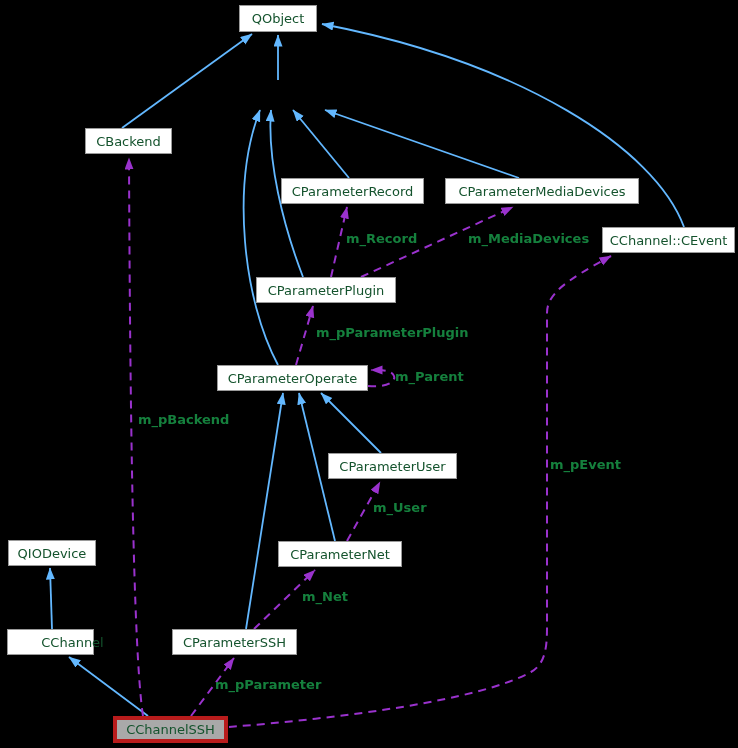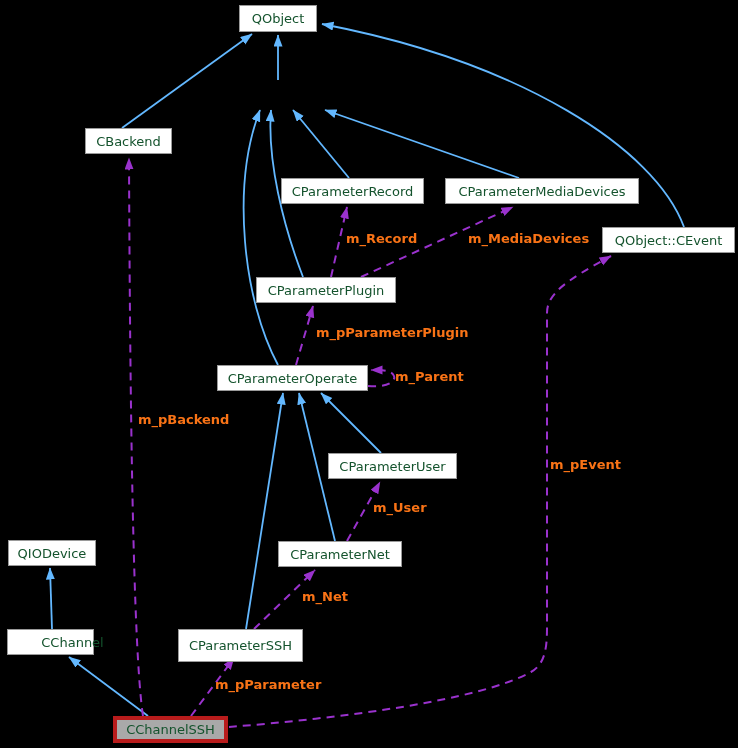--- a/index.html
+++ b/index.html
@@ -22,21 +22,21 @@
     white-space:nowrap;
     z-index:2;
     cursor:pointer;
   }
   .node.highlight{
     background:#a9a9a9;
     border:4px solid #b91c1c;
   }
   .edge-label{
     position:absolute;
-    color:#f97316;
+    color:#15803d;
     font-size:13px;
     font-weight:bold;
     white-space:nowrap;
     z-index:1;
   }
 </style>
 </head>
 <body>
 
 <div id="canvas">
@@ -76,28 +76,28 @@
       <path d="M347,541 L380,482" marker-end="url(#arrow-purple)"></path>
       <path d="M254,629 L315,570" marker-end="url(#arrow-purple)"></path>
       <path d="M191,716 L234,658" marker-end="url(#arrow-purple)"></path>
     </g>
   </svg>
 
   <div class="node" style="left:239px;top:5px;width:78px;height:27px;">QObject</div>
   <div class="node" style="left:85px;top:128px;width:87px;height:26px;">CBackend</div>
   <div class="node" style="left:281px;top:178px;width:143px;height:26px;">CParameterRecord</div>
   <div class="node" style="left:445px;top:178px;width:194px;height:26px;">CParameterMediaDevices</div>
-  <div class="node" style="left:602px;top:227px;width:133px;height:26px;">QObject::CEvent</div>
+  <div class="node" style="left:602px;top:227px;width:133px;height:26px;">CChannel::CEvent</div>
   <div class="node" style="left:256px;top:277px;width:140px;height:26px;">CParameterPlugin</div>
   <div class="node" style="left:217px;top:365px;width:151px;height:26px;">CParameterOperate</div>
   <div class="node" style="left:328px;top:453px;width:129px;height:26px;">CParameterUser</div>
   <div class="node" style="left:8px;top:540px;width:88px;height:26px;">QIODevice</div>
   <div class="node" style="left:278px;top:541px;width:124px;height:26px;">CParameterNet</div>
   <div class="node" style="left:7px;top:629px;width:87px;height:26px;padding-left:44px;">CChannel</div>
-  <div class="node" style="left:178px;top:629px;width:125px;height:33px;">CParameterSSH</div>
+  <div class="node" style="left:172px;top:629px;width:125px;height:26px;">CParameterSSH</div>
   <div class="node highlight" style="left:113px;top:716px;width:115px;height:27px;">CChannelSSH</div>
 
   <div class="edge-label" style="left:346px;top:231px;">m_Record</div>
   <div class="edge-label" style="left:468px;top:231px;">m_MediaDevices</div>
   <div class="edge-label" style="left:316px;top:325px;">m_pParameterPlugin</div>
   <div class="edge-label" style="left:395px;top:369px;">m_Parent</div>
   <div class="edge-label" style="left:138px;top:412px;">m_pBackend</div>
   <div class="edge-label" style="left:550px;top:457px;">m_pEvent</div>
   <div class="edge-label" style="left:373px;top:500px;">m_User</div>
   <div class="edge-label" style="left:302px;top:589px;">m_Net</div>

